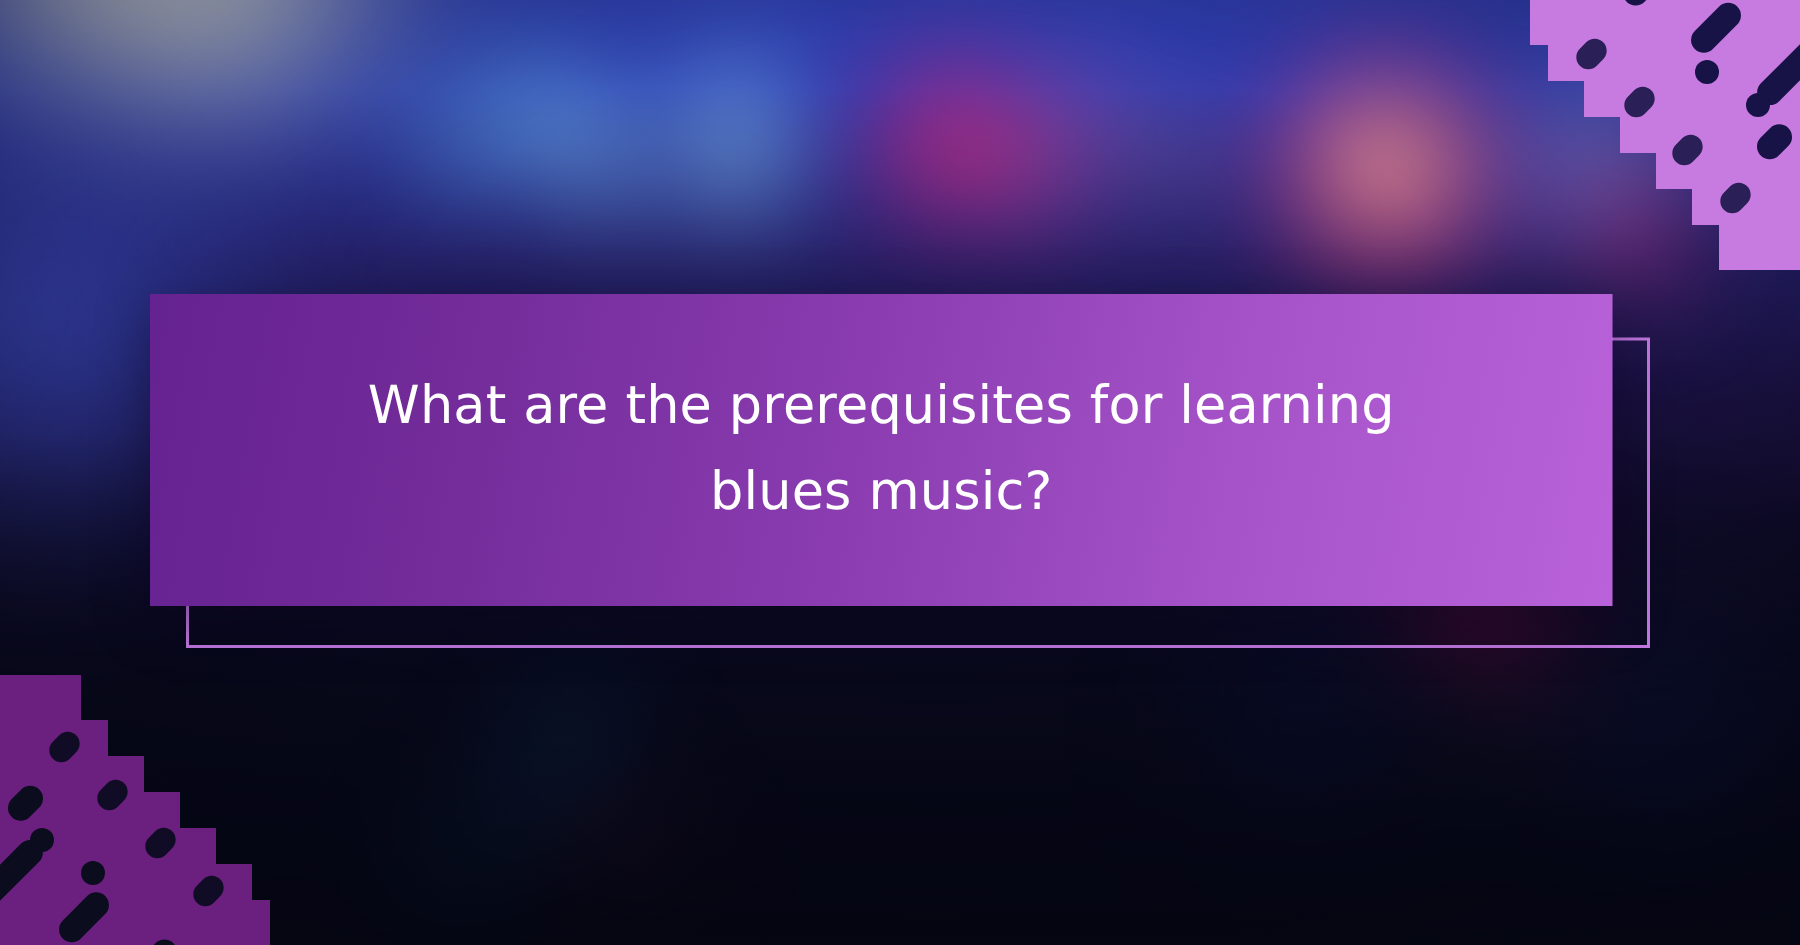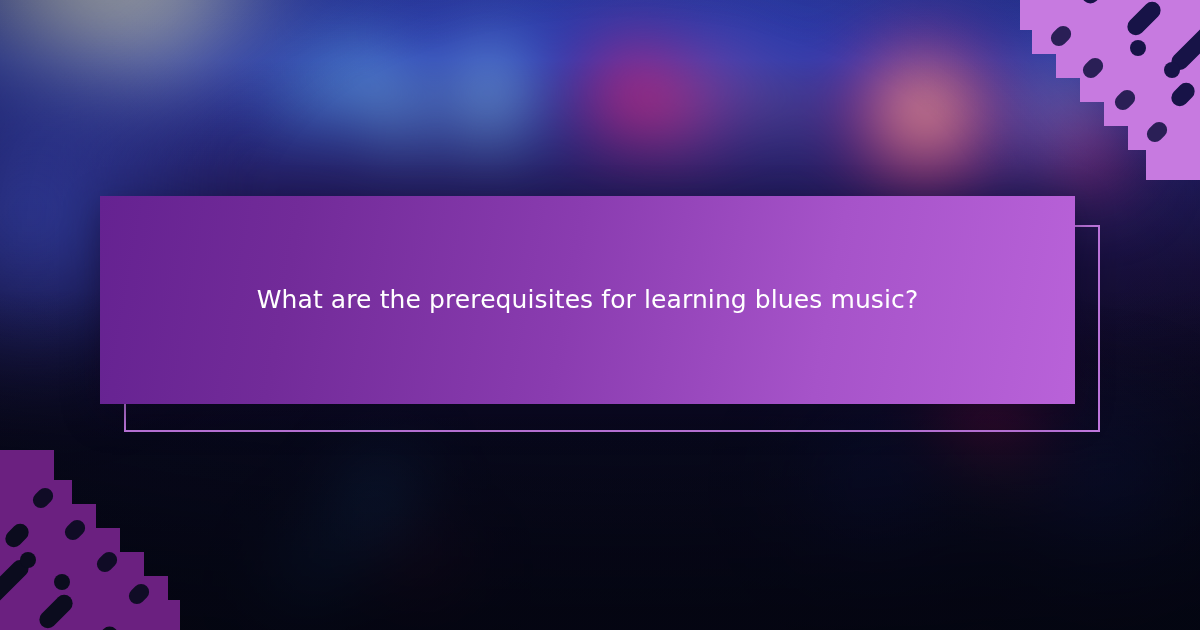--- a/index.html
+++ b/index.html
@@ -127,21 +127,21 @@
     background:linear-gradient(100deg, #652291 0%, #722b99 20%, #8a3cb0 48%, #a653c9 74%, #b962d9 100%);
     box-shadow:0 10px 34px rgba(10,4,30,0.45);
     display:flex;
     align-items:center;
     justify-content:center;
     padding:18px 70px;
   }
   .card-title {
     color:#ffffff;
     font-family:"DejaVu Sans", sans-serif;
-    font-size:25px;
+    font-size:35px;
     font-weight:400;
     line-height:1.62;
     text-align:center;
     letter-spacing:0.1px;
     max-width:790px;
   }
 </style>
 </head>
 <body>
 

